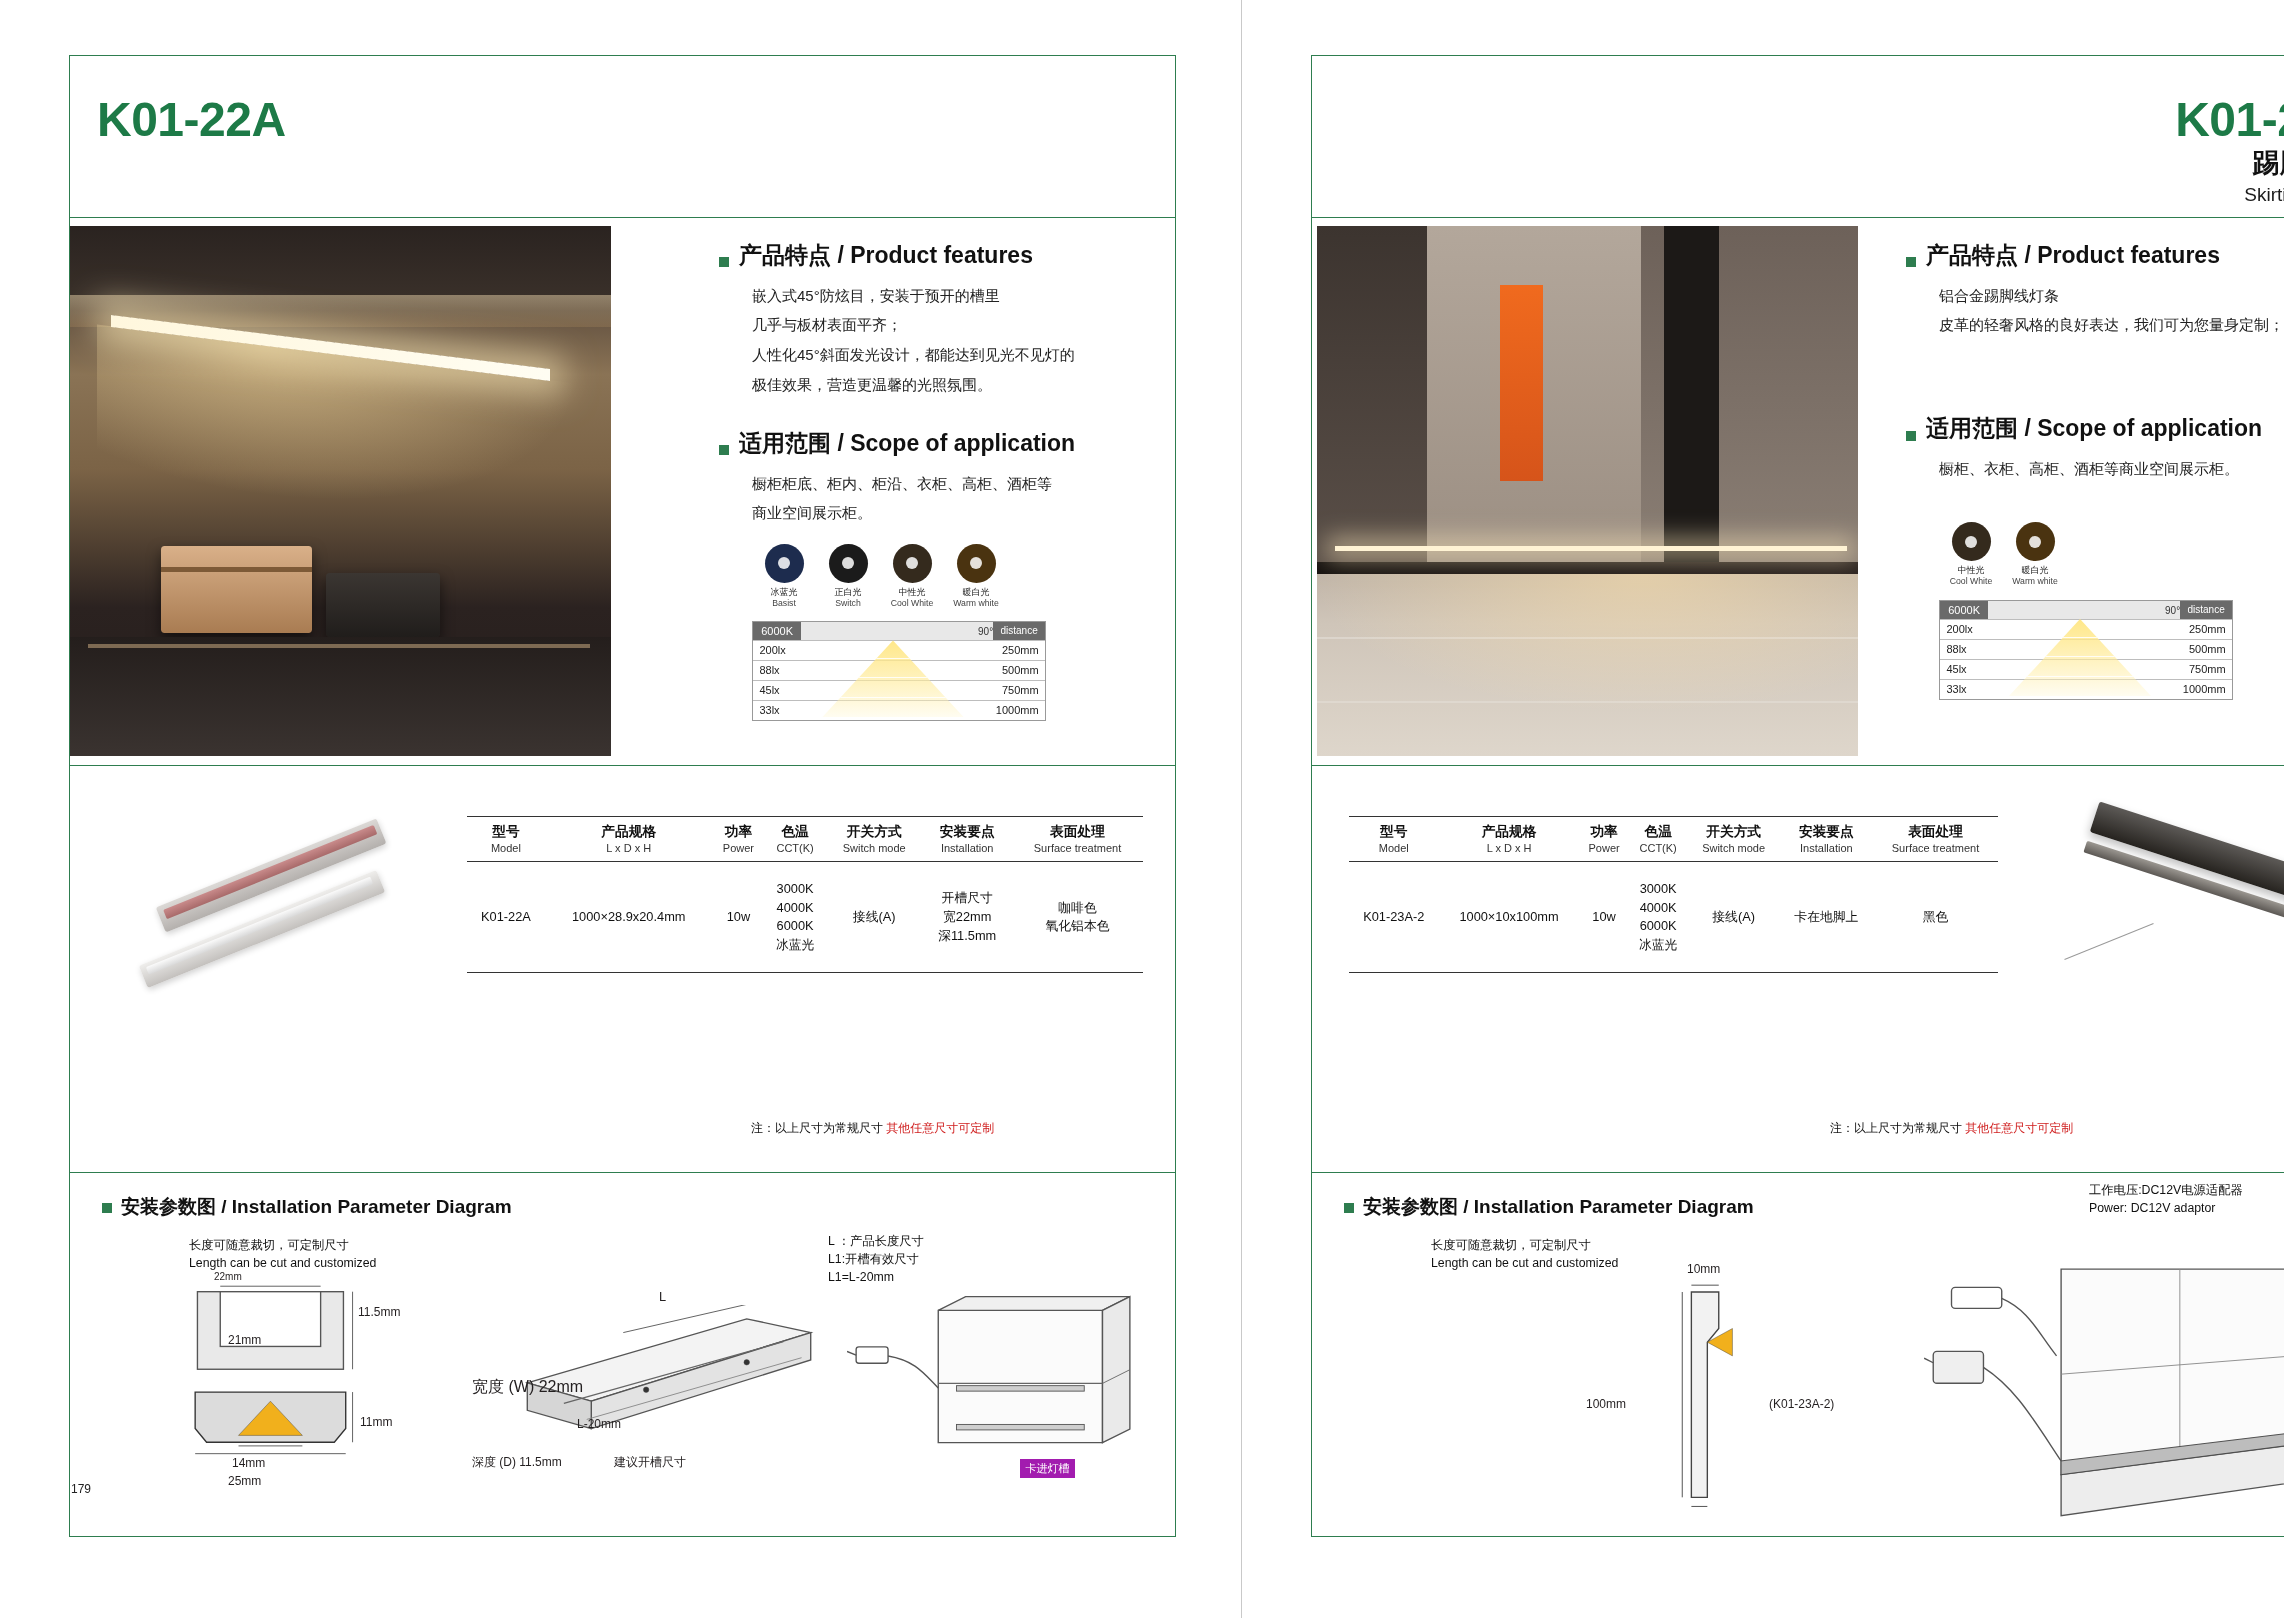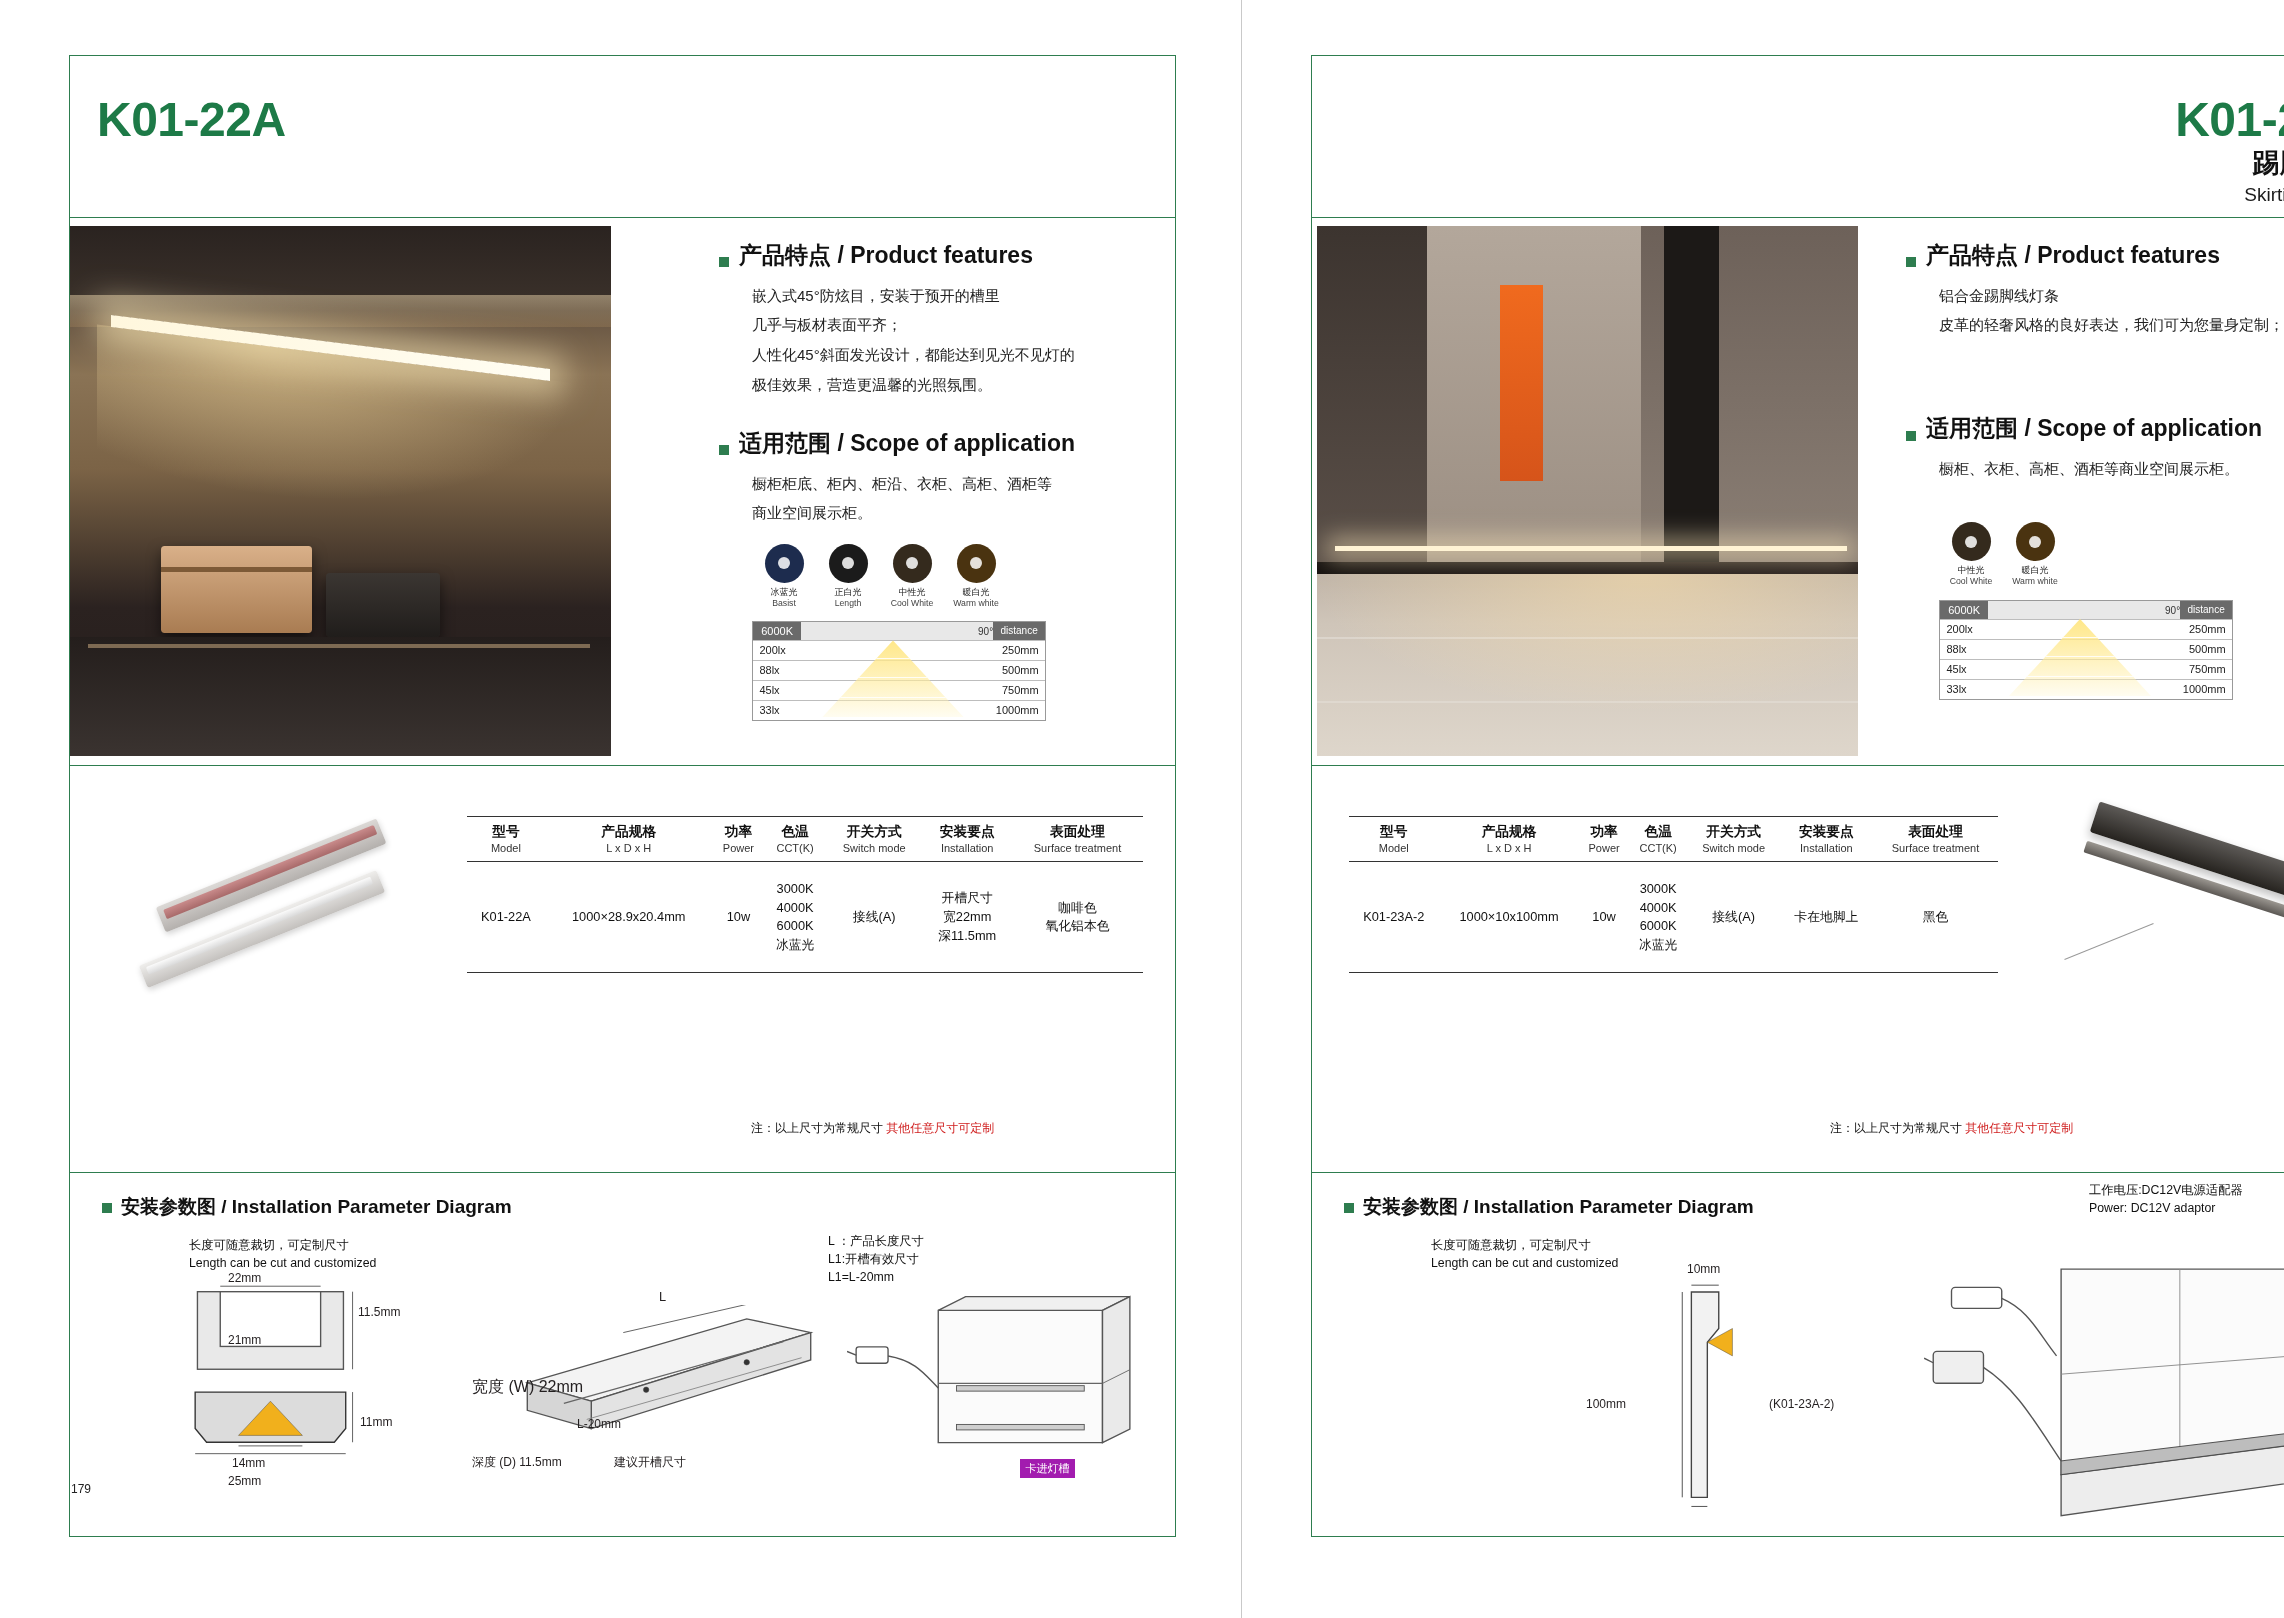--- a/index.html
+++ b/index.html
@@ -160,21 +160,21 @@
 
         <div class="ccts">
           <div class="cct">
             <div class="disc" style="background:#1d2c4e"></div>
             <div class="c1">冰蓝光</div>
             <div class="c2">Basist</div>
           </div>
           <div class="cct">
             <div class="disc" style="background:#1b1b1b"></div>
             <div class="c1">正白光</div>
-            <div class="c2">Length</div>
+            <div class="c2">Switch</div>
           </div>
           <div class="cct">
             <div class="disc" style="background:#342a1d"></div>
             <div class="c1">中性光</div>
             <div class="c2">Cool White</div>
           </div>
           <div class="cct">
             <div class="disc" style="background:#4a3310"></div>
             <div class="c1">暖白光</div>
             <div class="c2">Warm white</div>
@@ -299,21 +299,21 @@
         <rect x="60" y="30" width="320" height="170" fill="#e9e9e9" stroke="#555" stroke-width="3"></rect>
         <rect x="110" y="30" width="220" height="120" fill="#ffffff" stroke="#555" stroke-width="3"></rect>
         <line x1="110" y1="18" x2="330" y2="18" stroke="#555" stroke-width="2"></line>
         <path d="M55 250 L385 250 L385 330 L360 360 L80 360 L55 330 Z" fill="#dcdcdc" stroke="#333" stroke-width="3"></path>
         <path d="M150 345 L220 270 L290 345 Z" fill="#f1b01c"></path>
         <line x1="400" y1="30" x2="400" y2="200" stroke="#555" stroke-width="2"></line>
         <line x1="400" y1="250" x2="400" y2="360" stroke="#555" stroke-width="2"></line>
         <line x1="55" y1="385" x2="385" y2="385" stroke="#555" stroke-width="2"></line>
         <line x1="150" y1="368" x2="290" y2="368" stroke="#555" stroke-width="2"></line>
       </svg>
-      <div style="position:absolute;left:158px;top:98px;font-size:12px">22mm</div>
+      <div style="position:absolute;left:144px;top:98px;font-size:10px">22mm</div>
       <div style="position:absolute;left:158px;top:160px;font-size:12px">21mm</div>
       <div style="position:absolute;left:288px;top:132px;font-size:12px">11.5mm</div>
       <div style="position:absolute;left:290px;top:242px;font-size:12px">11mm</div>
       <div style="position:absolute;left:162px;top:283px;font-size:12px">14mm</div>
       <div style="position:absolute;left:158px;top:301px;font-size:12px">25mm</div>
 
       <svg class="dwg" style="left:439px;top:132px;position:absolute;" width="320" height="174" viewBox="0 0 700 380" fill="none">
         <path d="M40 170 L520 30 L660 60 L180 210 Z" fill="#f3f3f3" stroke="#555" stroke-width="3"></path>
         <path d="M180 210 L660 60 L660 120 L180 270 Z" fill="#e3e3e3" stroke="#555" stroke-width="3"></path>
         <path d="M40 170 L180 210 L180 270 L40 230 Z" fill="#d6d6d6" stroke="#555" stroke-width="3"></path>

